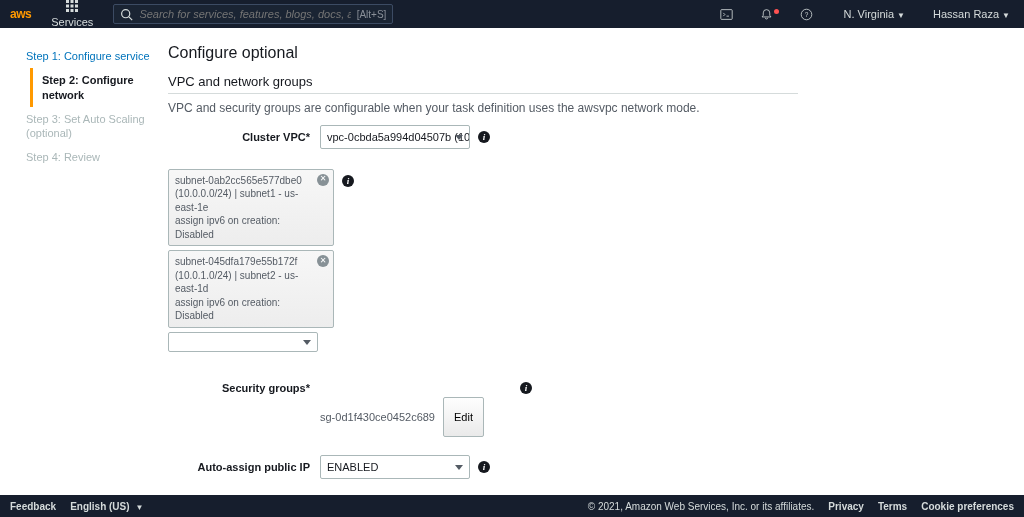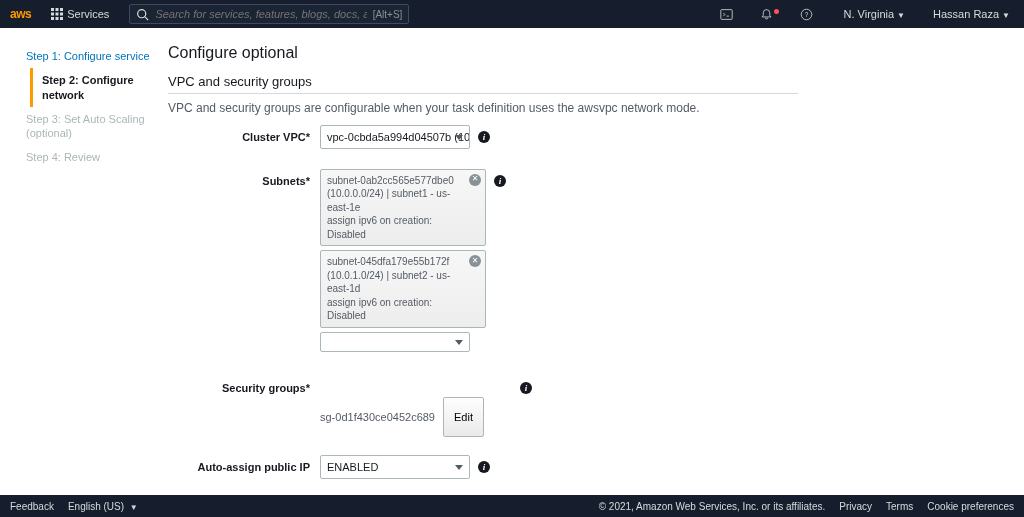--- a/index.html
+++ b/index.html
@@ -18,21 +18,21 @@
     height: 28px;
     background: #161e2d;
     display: flex;
     align-items: center;
     padding: 0 10px;
     color: #d5dbdb;
     font-size: 11px;
     gap: 20px;
   }
   .topnav .aws-logo { color: #ff9900; font-weight: bold; font-size: 12px; letter-spacing: -0.5px;}
-  .topnav .services { display:flex; align-items:center; gap:4px; cursor:pointer;}
+  .topnav .services { display:flex; align-items:center; gap:4px; cursor:pointer;flex-direction:column;}
   .grid-icon { display:inline-block; width:12px; height:12px; }
   .grid-icon svg { display:block;}
   .search-wrap {
     flex: 0 0 280px;
     display:flex; align-items:center;
     background:#1a2433;
     border:1px solid #3c4b63;
     border-radius:2px;
     height:20px;
     padding:0 6px;
@@ -197,21 +197,21 @@
     height:22px;
     background:#161e2d;
     color:#d5dbdb;
     display:flex;
     align-items:center;
     font-size:10px;
     padding:0 10px;
     gap:14px;
   }
   .footer .spacer { flex:1;}
-  .footer a { color:#d5dbdb; text-decoration:none; cursor:pointer;}
+  .footer a { color:#d5dbdb; text-decoration:none; cursor:pointer;font-weight:bold;}
   .icon-svg { width:13px; height:13px; display:block;}
 </style>
 </head>
 <body>
 
 <div class="topnav">
   <span class="aws-logo">aws</span>
   <span class="services">
     <span class="grid-icon">
       <svg viewBox="0 0 12 12">
@@ -274,33 +274,32 @@
       <li class="step-item">Step 1: Configure service</li>
       <li class="step-item active">Step 2: Configure network</li>
       <li class="step-item disabled">Step 3: Set Auto Scaling (optional)</li>
       <li class="step-item disabled">Step 4: Review</li>
     </ul>
   </div>
 
   <div class="content">
     <h2 class="section-main">Configure optional</h2>
 
-    <h3 class="section-sub">VPC and security groups</h3>
+    <h3 class="section-sub">VPC and network groups</h3>
     <p class="section-desc">VPC and security groups are configurable when your task definition uses the awsvpc network mode.</p>
 
     <div class="form-row">
       <div class="form-label">Cluster VPC*</div>
       <div class="dropdown">
         <span>vpc-0cbda5a994d04507b (10.0.0.0...</span>
       </div>
       <span class="info-icon">i</span>
     </div>
 
     <div class="form-row" style="margin-top:20px;">
-      <div class="form-label">Subnets*</div>
       <div>
         <div class="subnet-box">
           <span style="white-space:pre-line;">subnet-0ab2cc565e577dbe0
 (10.0.0.0/24) | subnet1 - us-east-1e
 assign ipv6 on creation: Disabled</span>
           <span class="subnet-close">✕</span>
         </div>
         <div class="subnet-box">
           <span style="white-space:pre-line;">subnet-045dfa179e55b172f
 (10.0.1.0/24) | subnet2 - us-east-1d

